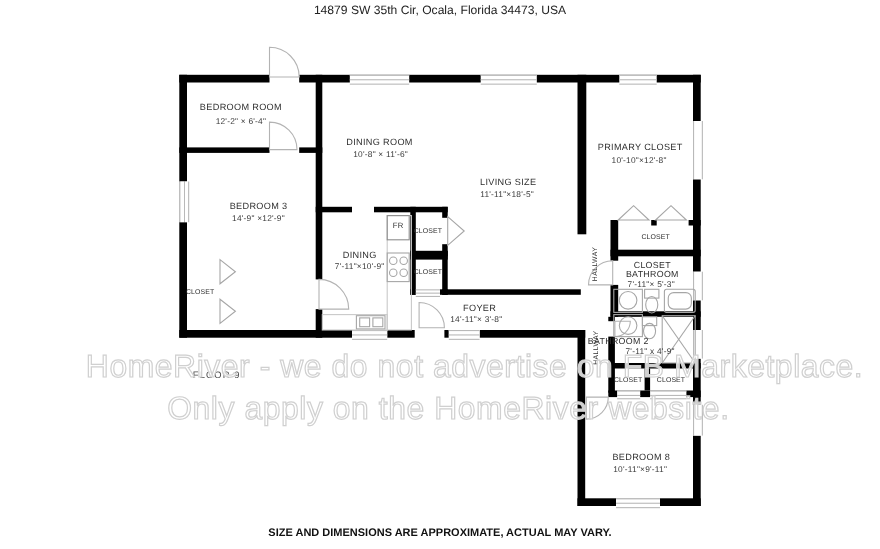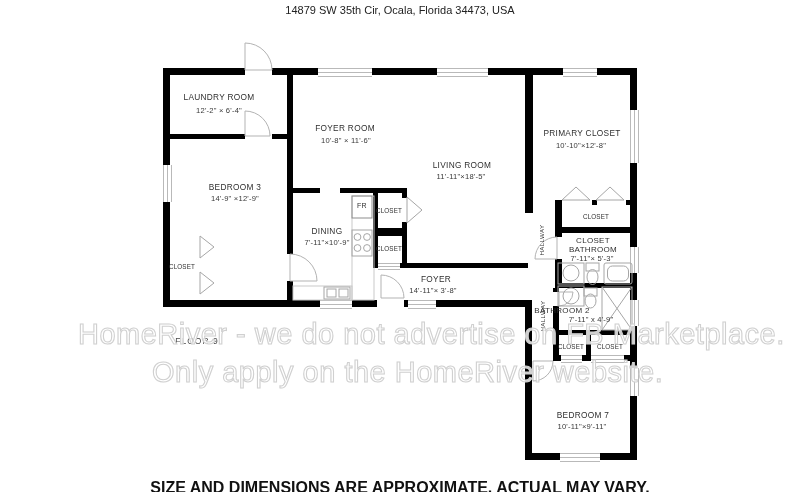--- a/index.html
+++ b/index.html
@@ -14,21 +14,21 @@
   .lbl{position:absolute;transform:translate(-50%,-50%);font-size:8.3px;letter-spacing:.3px;
        color:#2f2f2f;white-space:nowrap;text-align:center;z-index:40;line-height:1.1;}
   .dim{font-size:7.6px;letter-spacing:.2px;color:#383838;}
   .sm{font-size:6.3px;letter-spacing:.1px;}
   .rot{transform:translate(-50%,-50%) rotate(-90deg);font-size:6.2px;letter-spacing:.4px;}
   .wrap2{white-space:normal;width:60px;}
   #svg-layer{position:absolute;left:0;top:0;z-index:30;}
   #title{position:absolute;left:50%;top:4px;transform:translateX(-50%);
          font-size:11px;color:#222;white-space:nowrap;z-index:50;}
   #disclaimer{position:absolute;left:50%;top:479px;transform:translateX(-50%);
-         font-size:16px;font-weight:bold;color:#111;white-space:nowrap;z-index:50;}
+         font-size:10px;font-weight:bold;color:#111;white-space:nowrap;z-index:50;}
   #floor-label{position:absolute;left:197px;top:341px;transform:translate(-50%,-50%);
          font-size:8.5px;letter-spacing:1px;color:#4a4a4a;z-index:40;}
   .wm{position:absolute;white-space:nowrap;font-size:29px;letter-spacing:.5px;
       color:rgba(255,255,255,.82);-webkit-text-stroke:1.1px #d0d0d0;z-index:60;}
   #wm1{left:78px;top:318px;}
   #wm2{left:152px;top:356px;}
 </style>
 </head>
 <body>
 
@@ -132,48 +132,48 @@
       <rect x="558" y="286" width="26" height="20"></rect>
       <circle cx="571" cy="296" r="8"></circle>
       <rect x="584" y="288" width="13" height="8"></rect>
       <ellipse cx="590.5" cy="301" rx="5.5" ry="7"></ellipse>
       <rect x="602" y="287" width="30" height="43"></rect>
       <line x1="602" y1="287" x2="632" y2="330"></line>
       <line x1="632" y1="287" x2="602" y2="330"></line>
     </g>
   </svg>
 
-  <div class="lbl" style="left:219px;top:98px">LAUNDRY ROOM</div>
+  <div class="lbl" style="left:219px;top:98px">BEDROOM ROOM</div>
   <div class="lbl dim" style="left:219px;top:111px">12'-2" × 6'-4"</div>
 
   <div class="lbl" style="left:235px;top:188px">BEDROOM 3</div>
   <div class="lbl dim" style="left:235px;top:199px">14'-9" ×12'-9"</div>
 
-  <div class="lbl" style="left:345px;top:129px">FOYER ROOM</div>
+  <div class="lbl" style="left:345px;top:129px">DINING ROOM</div>
   <div class="lbl dim" style="left:346px;top:141px">10'-8" × 11'-6"</div>
 
-  <div class="lbl" style="left:462px;top:166px">LIVING ROOM</div>
+  <div class="lbl" style="left:462px;top:166px">LIVING SIZE</div>
   <div class="lbl dim" style="left:461px;top:177px">11'-11"×18'-5"</div>
 
   <div class="lbl" style="left:327px;top:232px">DINING</div>
   <div class="lbl dim" style="left:327px;top:243px">7'-11"×10'-9"</div>
 
   <div class="lbl" style="left:436px;top:280px">FOYER</div>
   <div class="lbl dim" style="left:433px;top:291px">14'-11"× 3'-8"</div>
 
   <div class="lbl" style="left:582px;top:134px">PRIMARY CLOSET</div>
   <div class="lbl dim" style="left:581px;top:146px">10'-10"×12'-8"</div>
 
   <div class="lbl wrap2" style="left:593px;top:246px;font-size:8px">CLOSET BATHROOM</div>
   <div class="lbl dim" style="left:592px;top:259px">7'-11"× 5'-3"</div>
 
   <div class="lbl" style="left:562px;top:311px;font-size:8px">BATHROOM 2</div>
   <div class="lbl dim" style="left:591px;top:320px">7'-11" x 4'-9"</div>
 
-  <div class="lbl" style="left:583px;top:416px">BEDROOM 7</div>
+  <div class="lbl" style="left:583px;top:416px">BEDROOM 8</div>
   <div class="lbl dim" style="left:582px;top:427px">10'-11"×9'-11"</div>
 
   <div class="lbl sm" style="left:182px;top:267px">CLOSET</div>
   <div class="lbl sm" style="left:389px;top:211px">CLOSET</div>
   <div class="lbl sm" style="left:389px;top:249px">CLOSET</div>
   <div class="lbl sm" style="left:596px;top:217px">CLOSET</div>
   <div class="lbl sm" style="left:571px;top:347px">CLOSET</div>
   <div class="lbl sm" style="left:610px;top:347px">CLOSET</div>
   <div class="lbl rot" style="left:542px;top:240px">HALLWAY</div>
   <div class="lbl rot" style="left:543px;top:316px">HALLWAY</div>

